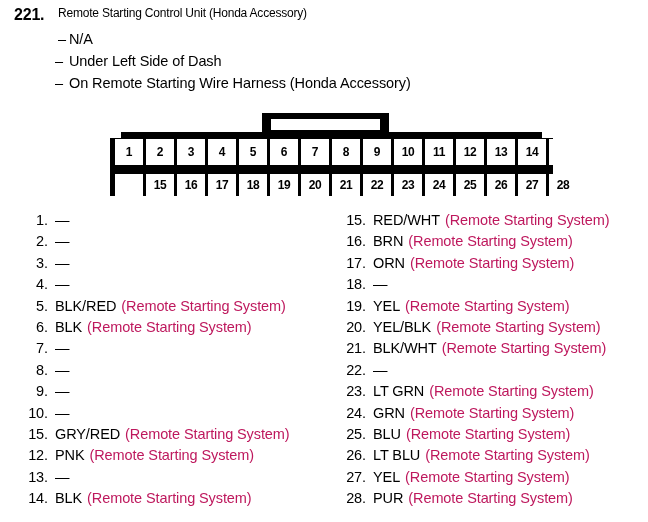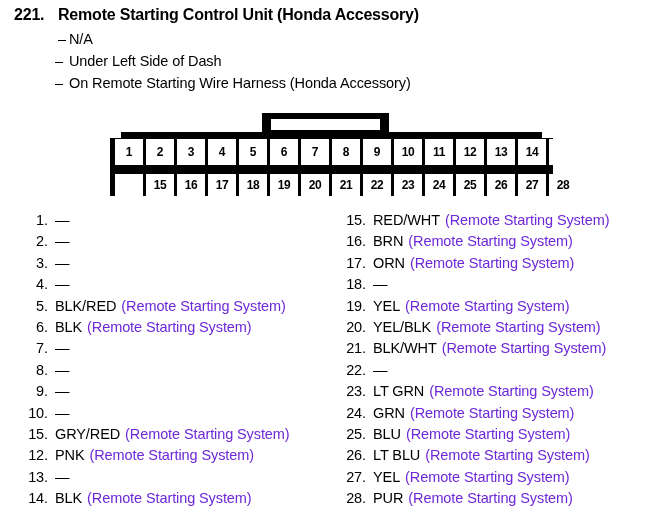--- a/index.html
+++ b/index.html
@@ -29,22 +29,22 @@
     display: flex;
     align-items: flex-start;
   }
   .title-num {
     font-size: 16px;
     font-weight: bold;
     letter-spacing: -0.2px;
     width: 44px;
   }
   .title-text {
-    font-size: 16px;
-    font-weight: bold;
+    font-size: 12px;
+    font-weight: normal;
     letter-spacing: -0.2px;
     white-space: nowrap;
   }
   .sub-line {
     position: absolute;
     left: 55px;
     font-size: 14.5px;
     white-space: nowrap;
     letter-spacing: -0.1px;
   }
@@ -158,21 +158,21 @@
     margin-right: 7px;
     color: #000000;
     flex: 0 0 auto;
   }
   .pin-wire {
     color: #000000;
     margin-right: 5px;
     flex: 0 0 auto;
   }
   .pin-sys {
-    color: #6d28d9;
+    color: #be185d;
     flex: 0 0 auto;
   }
   .pin-sys:empty { display: none; }
   .pin-wire.empty-dash { letter-spacing: 0; }
 </style>
 </head>
 <body>
 
 <div id="header">
   <div class="title-row">

